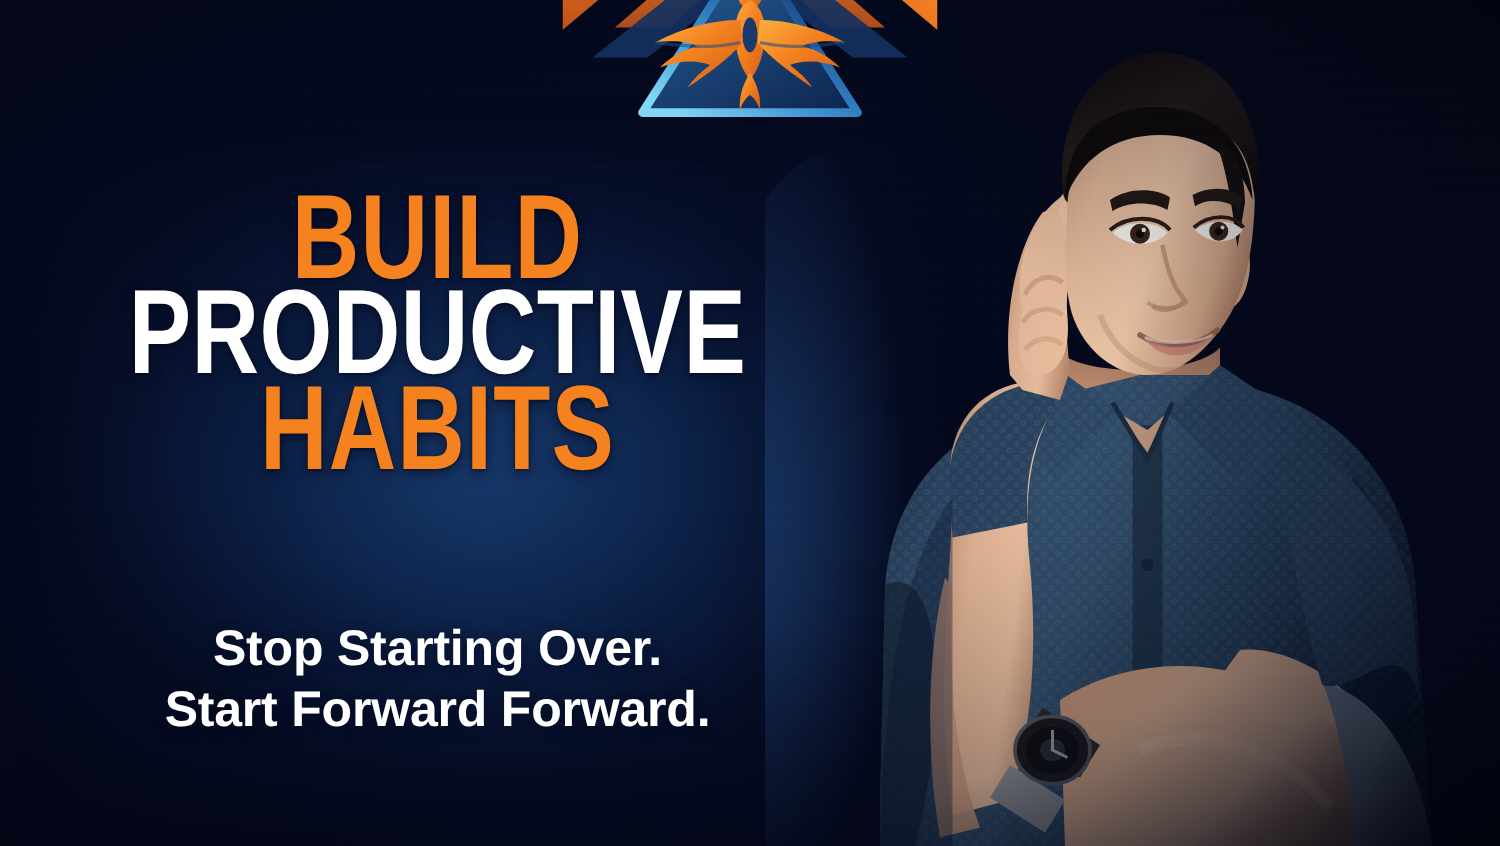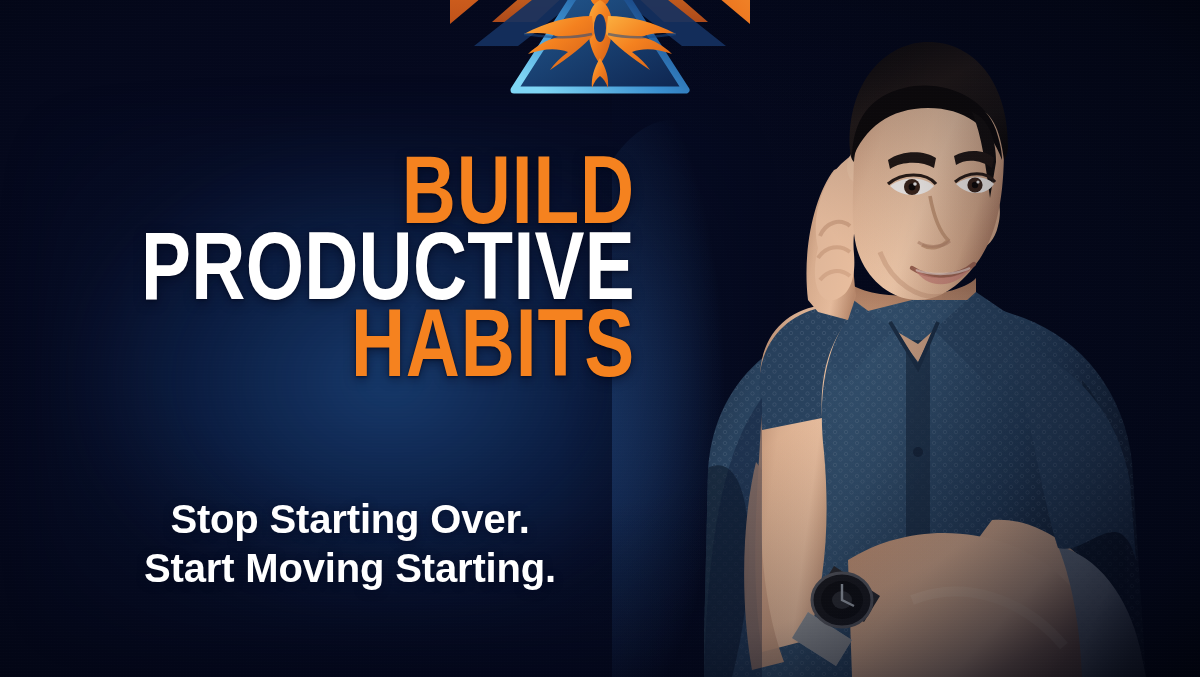--- a/index.html
+++ b/index.html
@@ -99,24 +99,24 @@
     top: -62px;
     transform: translateX(-50%);
     width: 300px;
     height: 190px;
   }
   .logo-wrap svg { display: block; width: 100%; height: 100%; }
 
   
   .copy-block {
     position: absolute;
-    left: 12px;
+    left: 0;
     top: 148px;
     width: 700px;
-    text-align: right;
+    text-align: center;
   }
   .headline {
     font-family: "Liberation Sans", sans-serif;
     font-weight: 700;
     letter-spacing: 0.004em;
     line-height: 0.88;
     margin: 0;
     text-shadow:
       0 3px 12px rgba(0,8,30,0.55),
       0 1px 3px rgba(0,6,24,0.55);
@@ -450,16 +450,16 @@
   </div>
 
   <div class="copy-block">
     <div class="headline line-build">BUILD</div>
     <div class="headline line-productive">PRODUCTIVE</div>
     <div class="headline line-habits">HABITS</div>
   </div>
 
   <div class="subcopy">
     <div class="subline">Stop Starting Over.</div>
-    <div class="subline">Start Moving Starting.</div>
+    <div class="subline">Start Forward Forward.</div>
   </div>
 
 </div>
 
 </body></html>

